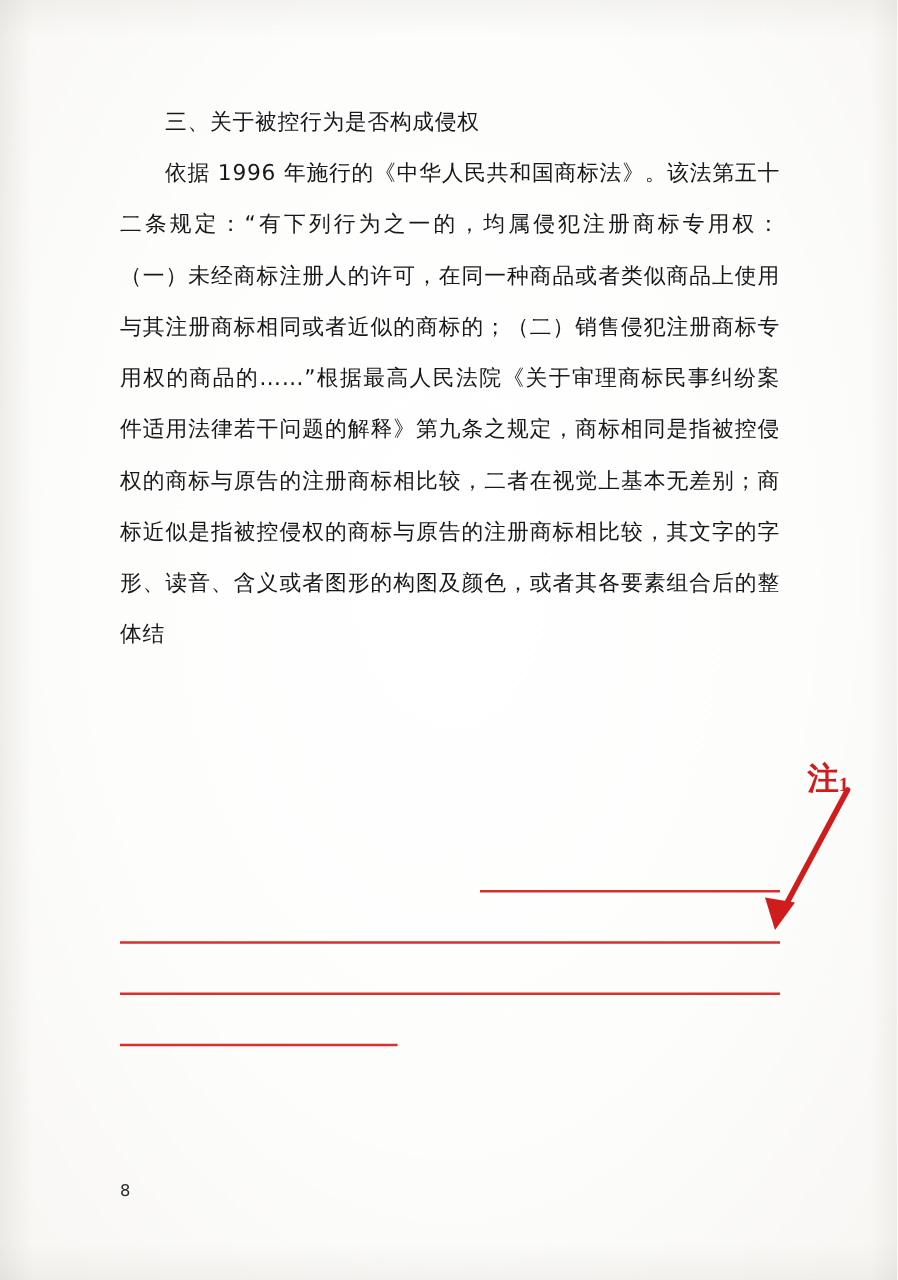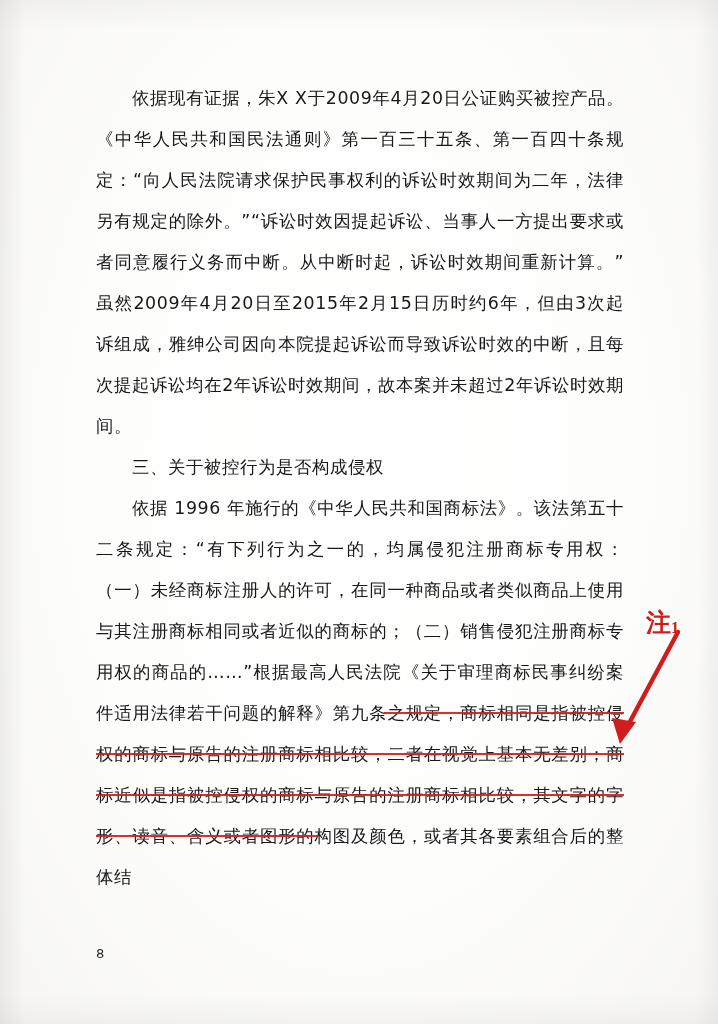--- a/index.html
+++ b/index.html
@@ -106,21 +106,20 @@
     font-size: 13px;
     color: #2a2b2d;
   }
 </style>
 </head>
 <body>
 
 <div id="page">
 
   <div id="doc-body">
-    <p class="para indent">依据现有证据，朱Ⅹ Ⅹ于2009年4月20日公证购买被控产品。《中华人民共和国民法通则》第一百三十五条、第一百四十条规定：“向人民法院请求保护民事权利的诉讼时效期间为二年，法律另有规定的除外。”“诉讼时效因提起诉讼、当事人一方提出要求或者同意履行义务而中断。从中断时起，诉讼时效期间重新计算。”虽然2009年4月20日至2015年2月15日历时约6年，但由3次起诉组成，雅绅公司因向本院提起诉讼而导致诉讼时效的中断，且每次提起诉讼均在2年诉讼时效期间，故本案并未超过2年诉讼时效期间。</p>
     <p class="para indent">三、关于被控行为是否构成侵权</p>
     <p class="para indent">依据 1996 年施行的《中华人民共和国商标法》。该法第五十二条规定：“有下列行为之一的，均属侵犯注册商标专用权：（一）未经商标注册人的许可，在同一种商品或者类似商品上使用与其注册商标相同或者近似的商标的；（二）销售侵犯注册商标专用权的商品的……”根据最高人民法院《关于审理商标民事纠纷案件适用法律若干问题的解释》第九条之规定，商标相同是指被控侵权的商标与原告的注册商标相比较，二者在视觉上基本无差别；商标近似是指被控侵权的商标与原告的注册商标相比较，其文字的字形、读音、含义或者图形的构图及颜色，或者其各要素组合后的整体结</p>
   </div>
 
   <div class="uline" style="left:384px; top:712px; width:240px;"></div>
   <div class="uline" style="left:96px; top:753px; width:528px;"></div>
   <div class="uline" style="left:96px; top:794px; width:528px;"></div>
   <div class="uline" style="left:96px; top:835px; width:222px;"></div>
 
   <div id="note-mark">

